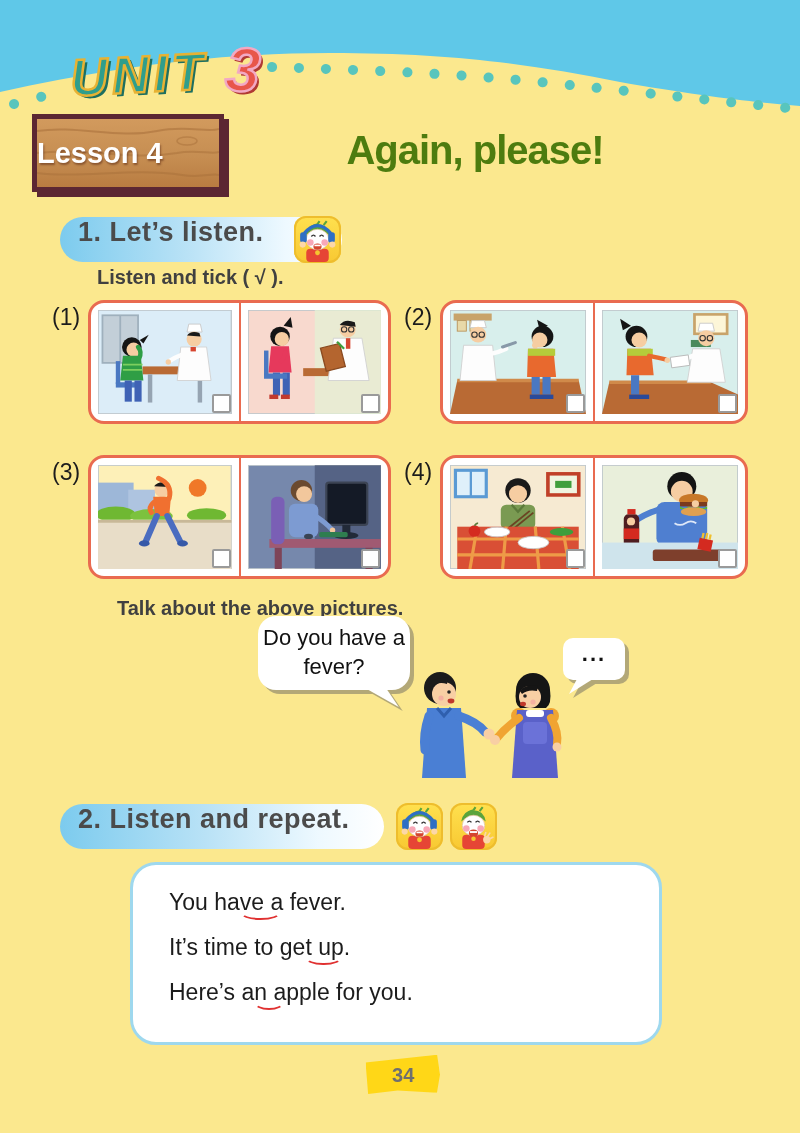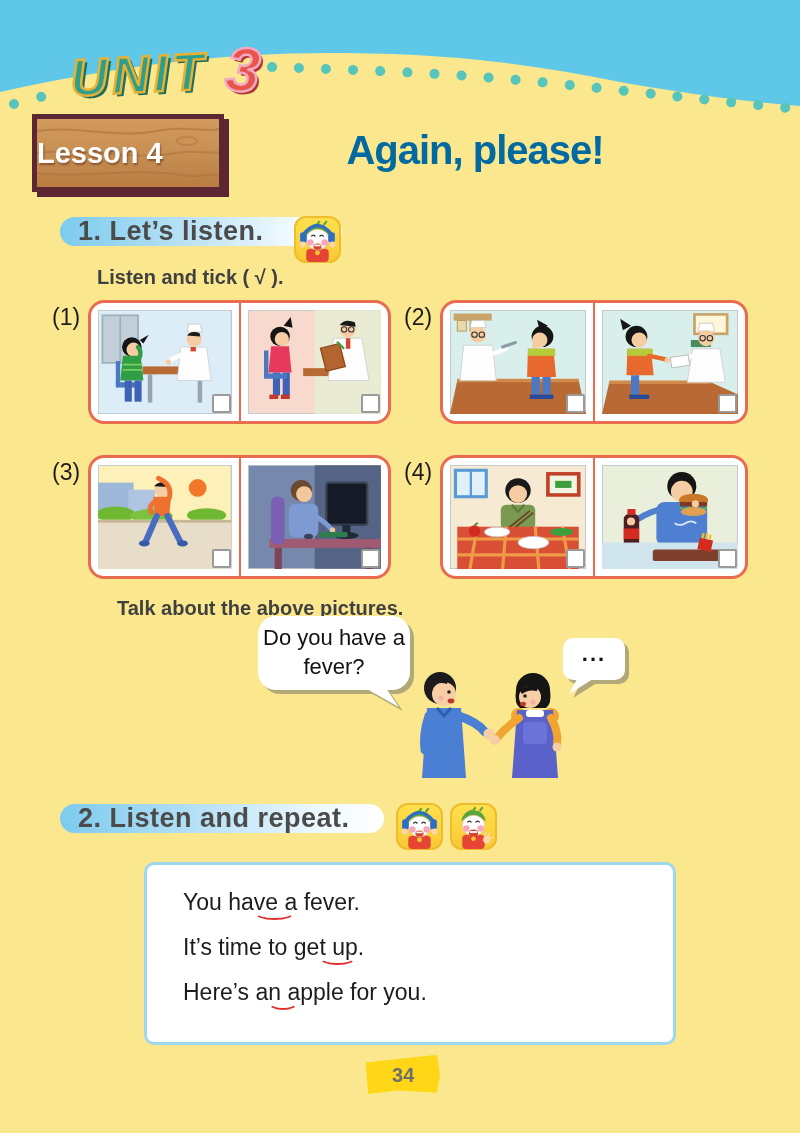--- a/index.html
+++ b/index.html
@@ -15,24 +15,24 @@
     color:#e8564b;-webkit-text-stroke:2.5px #f2a9c4;text-shadow:3px 3px 0 #b03a33;transform:rotate(7deg) translateY(4px);}
 
   .board{position:absolute;left:32px;top:114px;width:182px;height:68px;
     background:linear-gradient(180deg,#d29a5d 0%,#c68e52 55%,#b97c41 100%);
     border:5px solid #5c2732;box-shadow:5px 5px 0 #5c2732;
     display:flex;align-items:center;justify-content:flex-start;}
   .board svg{position:absolute;inset:0;width:100%;height:100%;}
   .board-label{position:relative;color:#ffffff;font-size:29px;font-weight:bold;text-shadow:1px 2px 2px rgba(90,40,20,.55);}
 
   .page-title{position:absolute;left:235px;top:128px;width:480px;text-align:center;
-    color:#0369a1;font-size:40px;font-weight:bold;letter-spacing:-1px;}
-
-  
-  .pill{position:absolute;height:29px;border-radius:23px;display:flex;align-items:center;
+    color:#4d7c0f;font-size:40px;font-weight:bold;letter-spacing:-1px;}
+
+  
+  .pill{position:absolute;height:45px;border-radius:23px;display:flex;align-items:flex-start;
     background:linear-gradient(90deg,#7ccbee 0%,#b9e2f6 45%,#eef9ff 80%,#ffffff 100%);
     padding-left:18px;box-sizing:border-box;}
   .pill-text{color:#4b4b4b;font-size:27px;font-weight:bold;letter-spacing:.5px;}
   .icon-tile{position:absolute;width:47px;height:47px;border-radius:12px;
     background:linear-gradient(180deg,#ffe14f,#f8c832);box-shadow:inset 0 0 0 2px #eebd2d;}
   .icon-tile svg{width:100%;height:100%;display:block;}
 
   .crimson{color:#404040;font-size:20px;font-weight:bold;position:absolute;}
 
   
@@ -53,21 +53,21 @@
   .bubble-q::after{content:"";position:absolute;right:18px;bottom:-17px;width:0;height:0;
     border-left:22px solid transparent;border-top:20px solid #ffffff;transform:skewX(34deg);}
   .bubble-r{left:563px;top:638px;width:62px;height:42px;font-size:22px;font-weight:bold;letter-spacing:2px;border-radius:10px;}
   .bubble-r span{transform:translateY(-5px);}
   .bubble-r::after{content:"";position:absolute;left:10px;bottom:-14px;width:0;height:0;
     border-right:16px solid transparent;border-top:15px solid #ffffff;transform:skewX(-28deg);}
   .kids{position:absolute;left:383px;top:660px;width:208px;height:132px;}
 
   
   .sentence-box{position:absolute;left:130px;top:862px;width:532px;height:183px;background:#ffffff;
-    border:3px solid #9ed8ee;border-radius:10px;box-sizing:border-box;padding:15px 0 0 36px;margin-left:14px;}
+    border:3px solid #9ed8ee;border-radius:26px;box-sizing:border-box;padding:15px 0 0 36px;}
   .sentence{font-size:23px;color:#1c1c1c;line-height:45px;white-space:pre-wrap;}
   .liaison{position:relative;}
   .liaison::after{content:"";position:absolute;left:0;right:2px;bottom:-5px;height:11px;
     border:2.5px solid transparent;border-bottom-color:#e03131;border-radius:50%;}
 
   
   .page-badge{position:absolute;left:366px;top:1056px;width:74px;height:38px;background:#ffd717;
     transform:rotate(-2deg);clip-path:polygon(0 14%,97% 0,100% 52%,95% 100%,42% 90%,2% 97%);
     display:flex;align-items:center;justify-content:center;}
   .page-badge span{color:#6f6f6f;font-size:20px;font-weight:bold;transform:rotate(2deg);}

